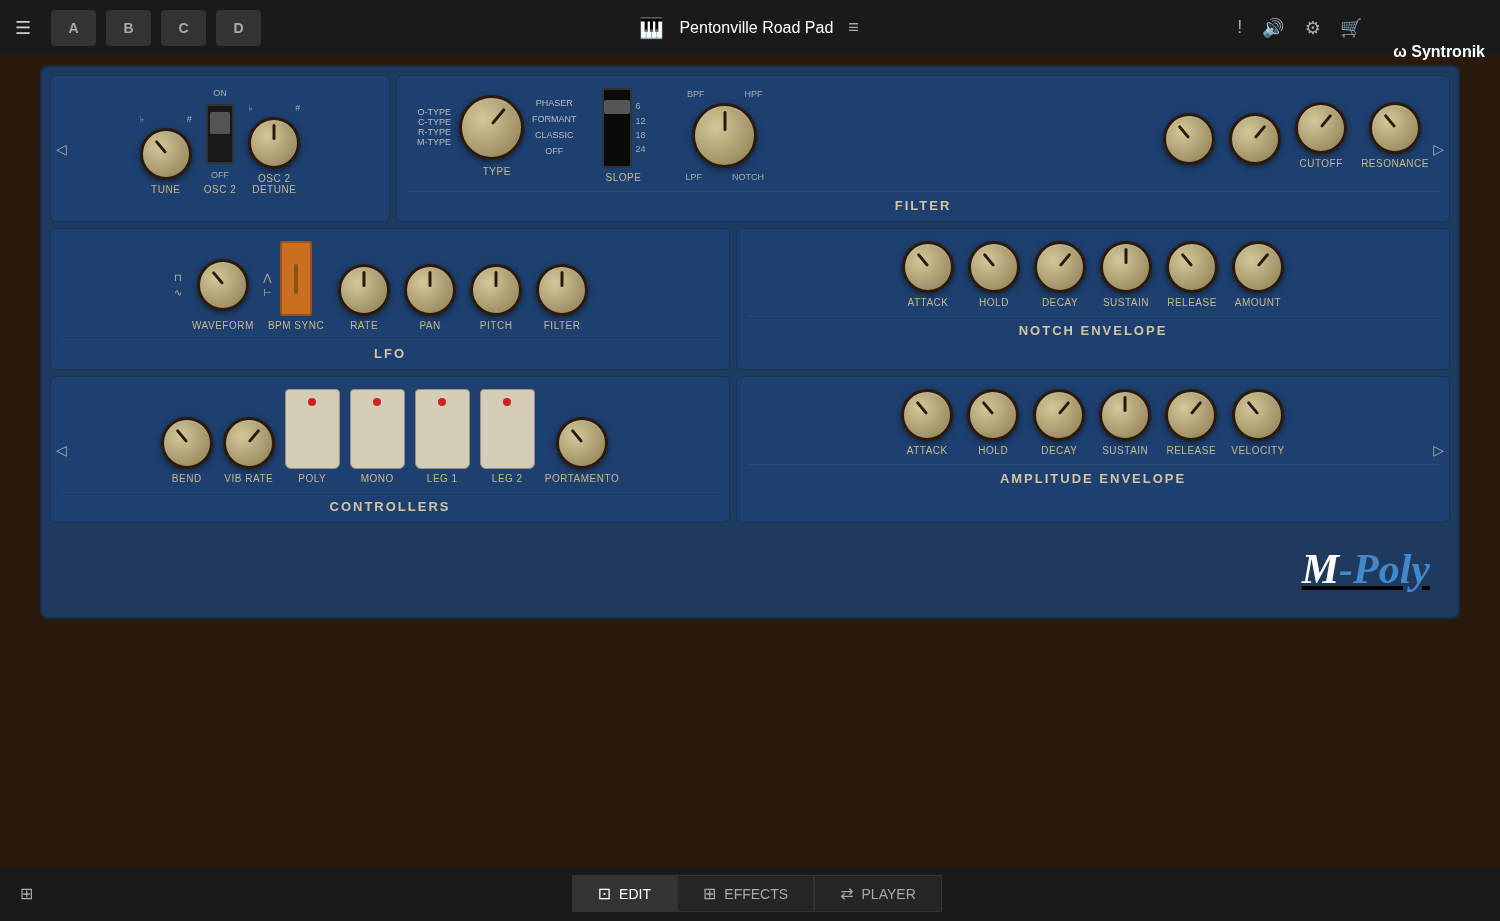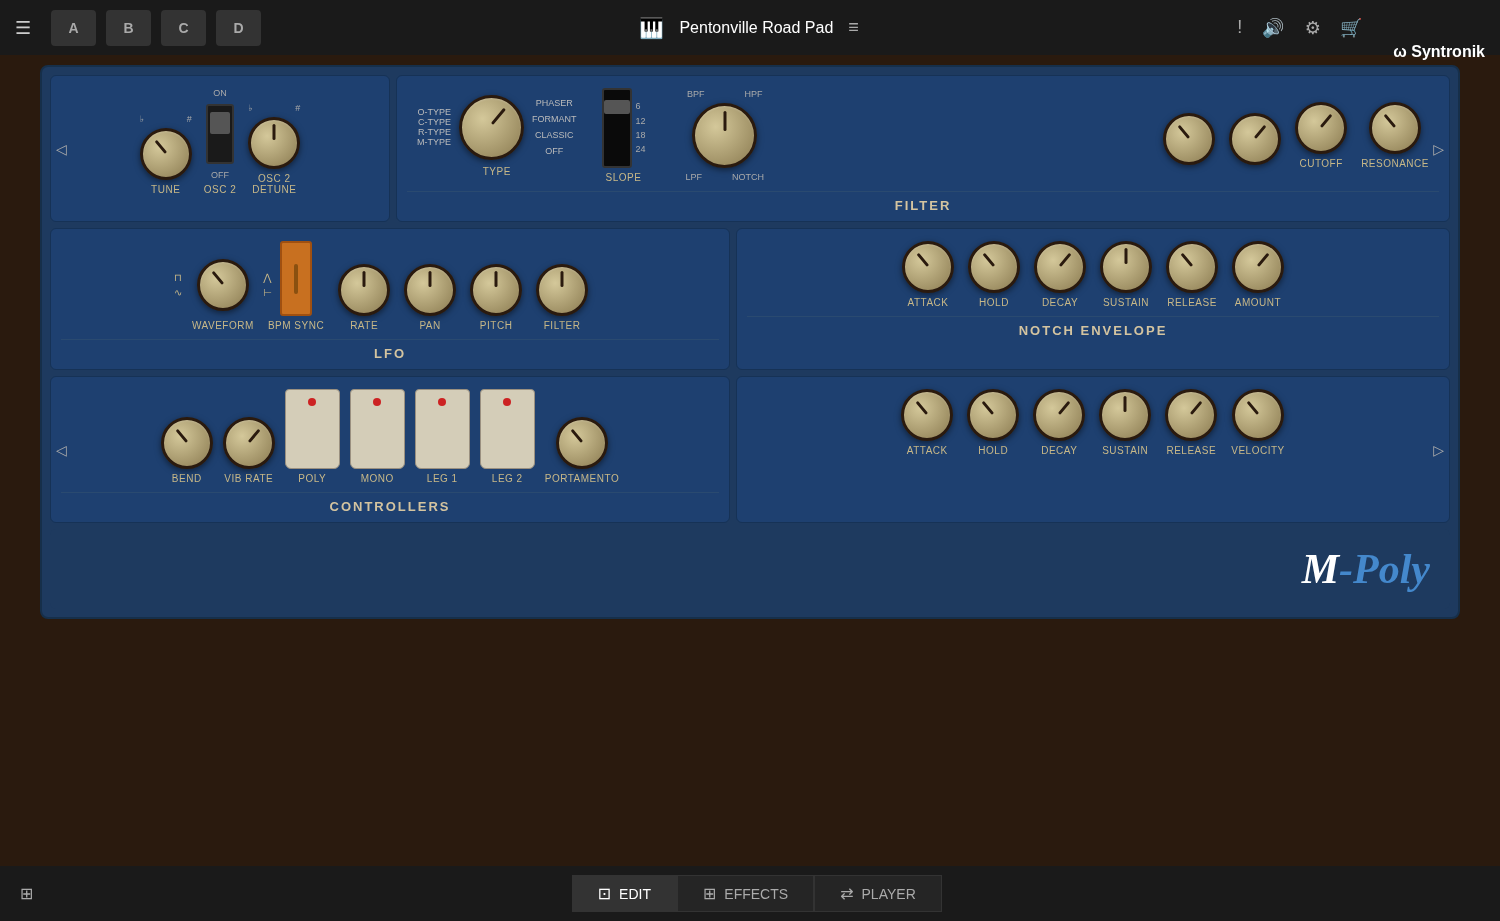--- a/index.html
+++ b/index.html
@@ -108,20 +108,21 @@
       margin-bottom: 6px;
     }
     .row4 {
       background: #1e3a5f;
       border-radius: 6px;
       padding: 10px 20px;
       display: flex;
       align-items: center;
       justify-content: flex-end;
       height: 80px;
+      text-decoration: underline;
     }
 
     
     .panel {
       background: #1e4070;
       border-radius: 6px;
       border: 1px solid #163256;
       padding: 12px 10px 8px;
       position: relative;
     }
@@ -767,20 +768,21 @@
         </div>
         <div class="knob-container">
           <div class="knob rotated-right"></div>
           <div class="knob-label">RELEASE</div>
         </div>
         <div class="knob-container">
           <div class="knob rotated-left"></div>
           <div class="knob-label">VELOCITY</div>
         </div>
       </div>
+      <div class="section-title">AMPLITUDE ENVELOPE</div>
     </div>
   </div>
 
   <div class="row4">
     <div class="mpoly-logo">
       <span style="font-style:italic;color:#fff;">M</span><span style="font-style:italic;color:#4488cc;">-Poly</span>
     </div>
   </div>
 
 </div>

